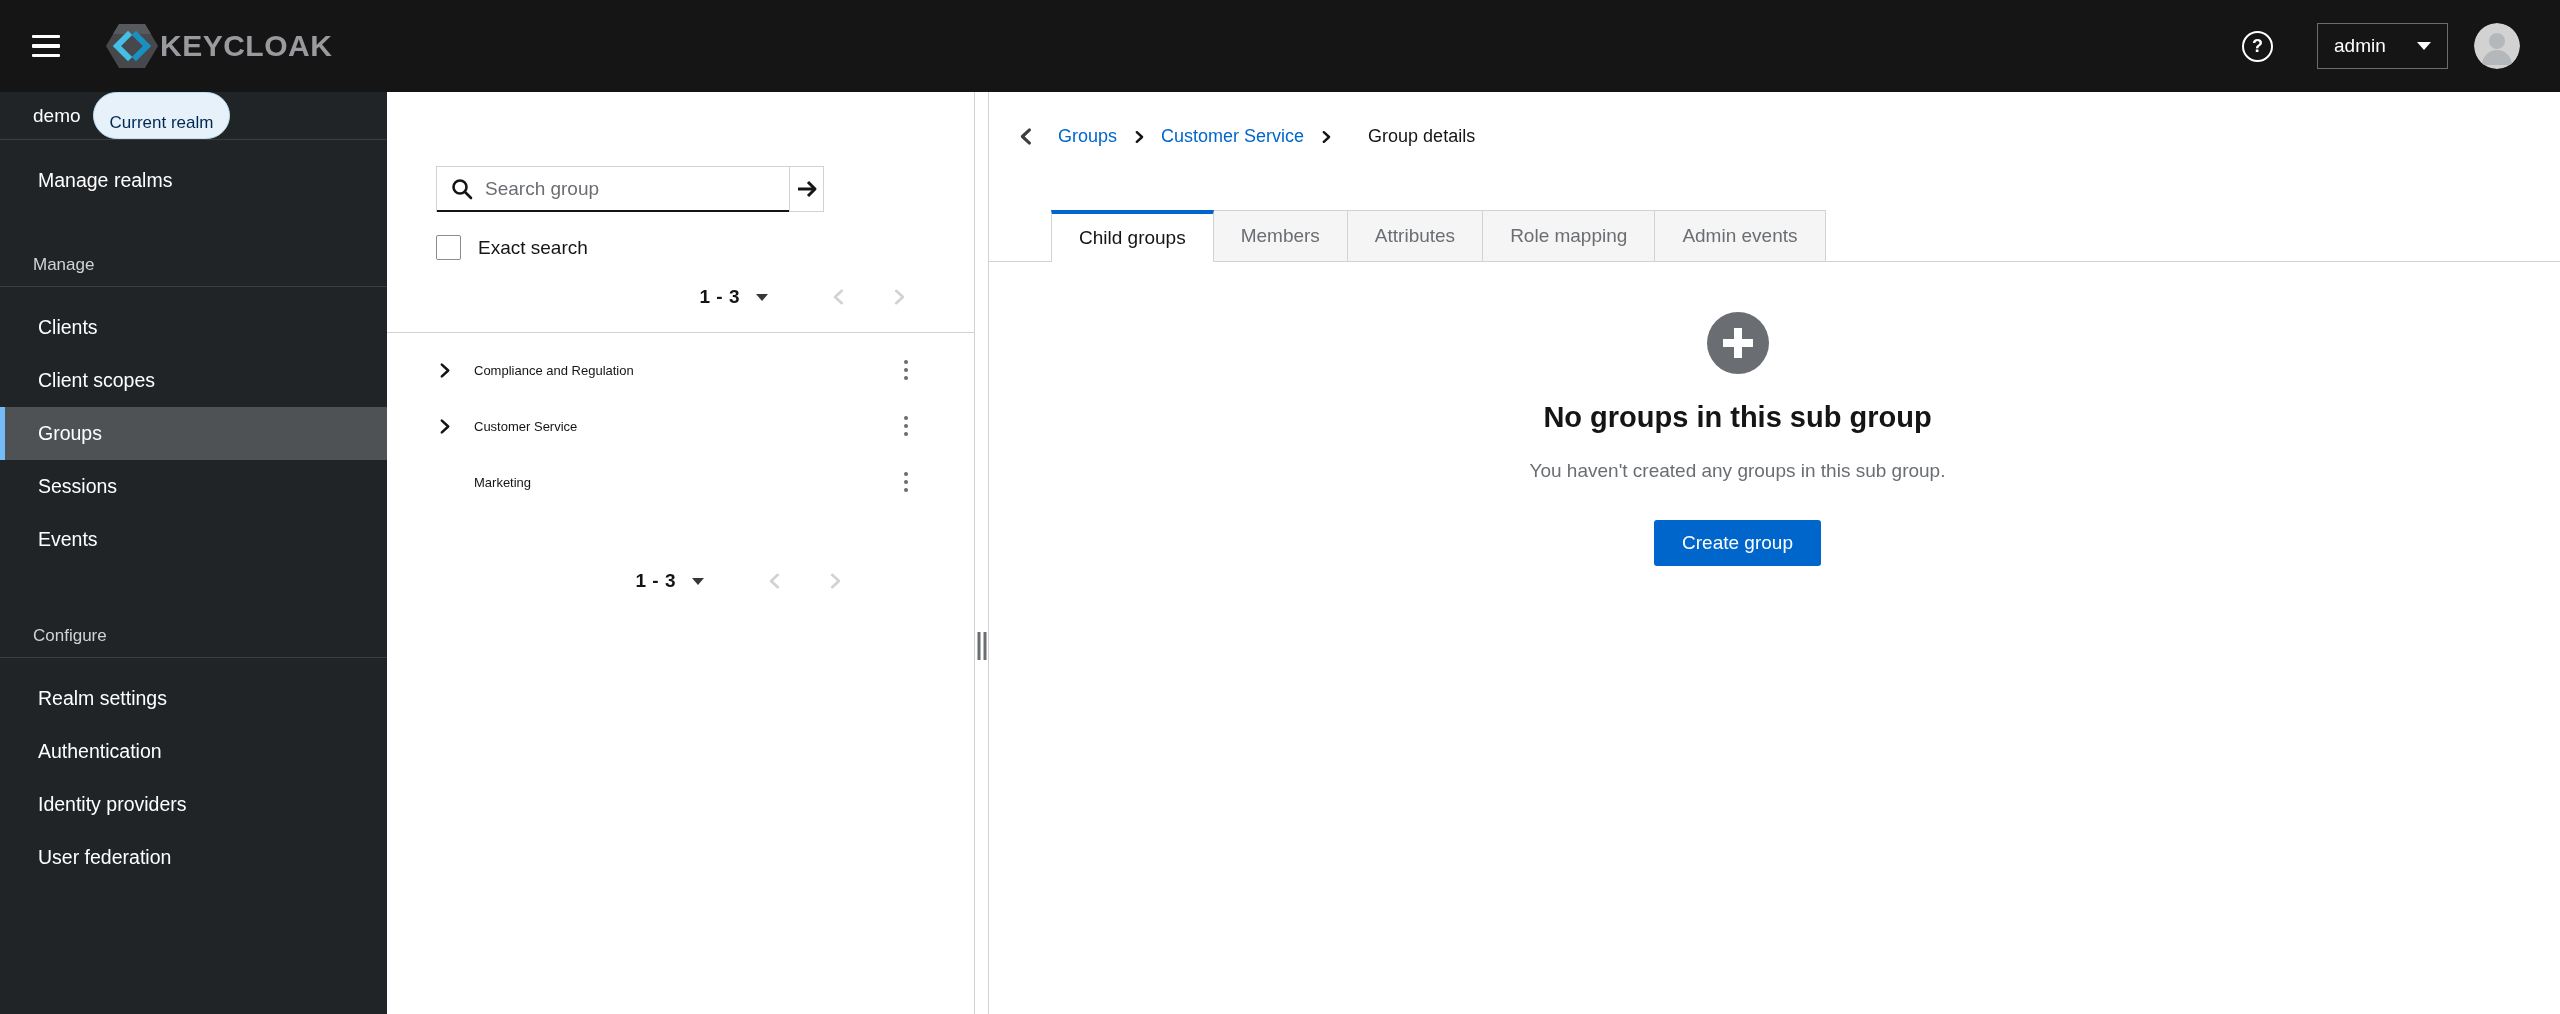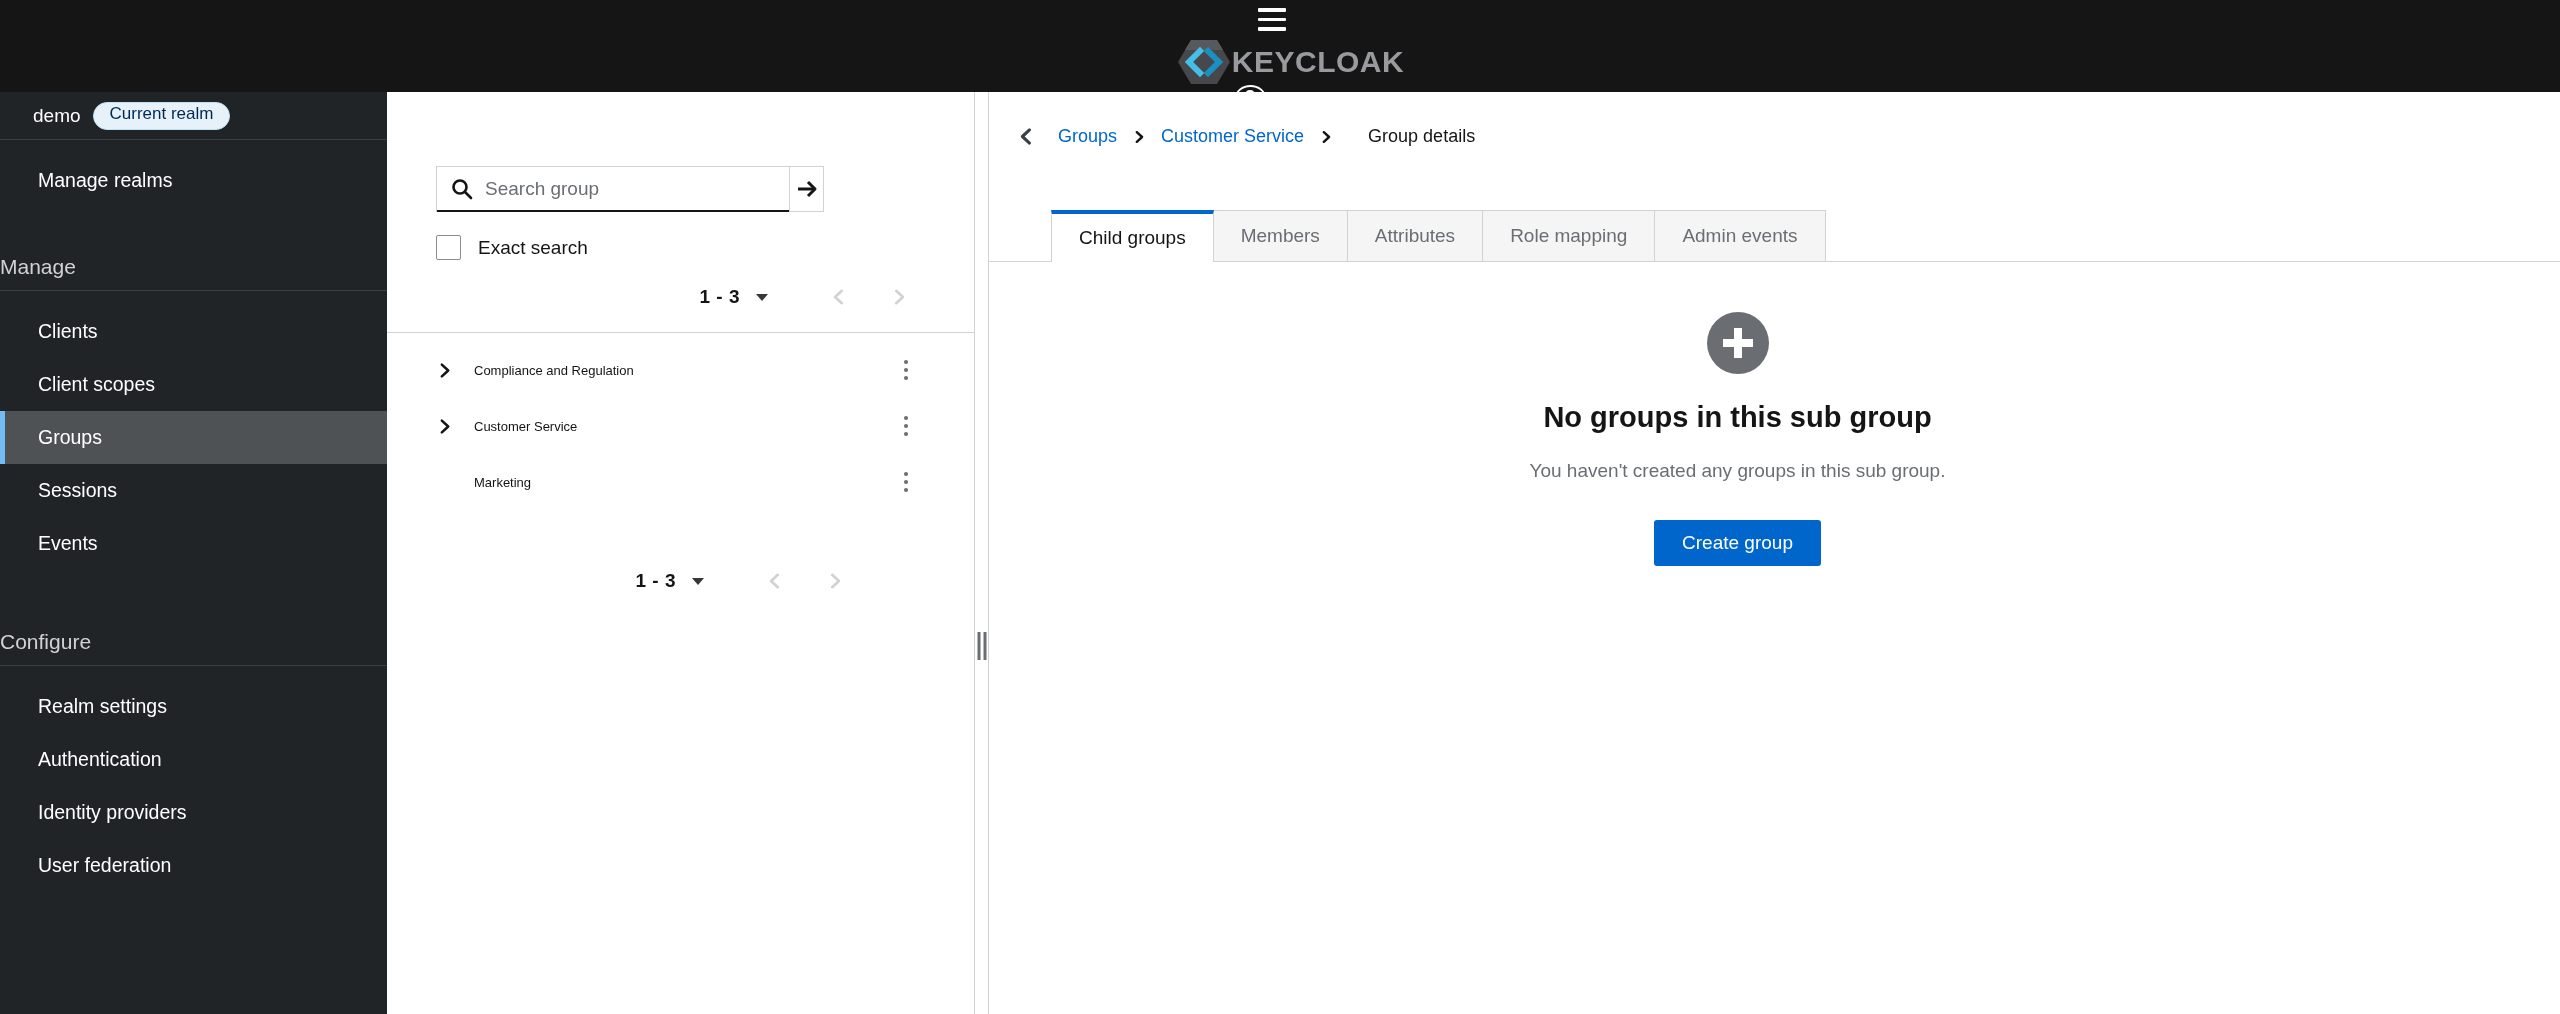--- a/index.html
+++ b/index.html
@@ -9,21 +9,20 @@
     background: #ffffff;
     color: #151515;
     -webkit-font-smoothing: antialiased;
   }
 
   
   .masthead {
     height: 92px; background: #151515;
     display: flex; align-items: center;
     padding: 0 40px 0 24px;
-    flex-direction: column;
   }
   .hamburger { width: 44px; height: 44px; display: flex; flex-direction: column;
     justify-content: center; gap: 6px; cursor: pointer; background: none; border: none; padding: 8px; }
   .hamburger span { display: block; width: 28px; height: 3.5px; background: #fff; border-radius: 1px; }
   .brand { display: flex; align-items: center; margin-left: 38px; cursor: pointer; }
   .brand-text { font-size: 30px; font-weight: bold; letter-spacing: 0.5px; color: #989a9e; margin-left: 2px; }
   .mast-spacer { flex: 1; }
   .help-btn { width: 31px; height: 31px; border-radius: 50%; border: 2.5px solid #fff;
     color: #fff; font-size: 18px; font-weight: bold; display: flex; align-items: center;
     justify-content: center; background: transparent; cursor: pointer; margin-right: 44px; }
@@ -36,26 +35,26 @@
 
   
   .page-body { display: flex; height: 922px; }
 
   
   .sidebar { width: 387px; background: #212427; color: #fff; flex: 0 0 387px; overflow: hidden; }
   .realm-row { height: 48px; display: flex; align-items: center; padding-left: 33px;
     border-bottom: 1px solid #3c3f42; cursor: pointer; }
   .realm-name { font-size: 19px; color: #fff; }
   .realm-badge { margin-left: 12px; background: #e7f1fa; color: #002952; border: 1px solid #bee1f4;
-    border-radius: 999px; font-size: 17px; padding: 1px 16px 5px; }
+    border-radius: 999px; font-size: 17px; padding: 20px 16px 5px; }
   .nav-top { padding-top: 14px; }
   .nav-item { height: 53px; display: flex; align-items: center; padding-left: 33px;
     font-size: 19.5px; color: #fff; cursor: pointer; border-left: 5px solid transparent; }
   .nav-item.current { background: #4f5255; border-left: 5px solid #73bcf7; }
-  .nav-section-title { font-size: 21px; color: #d2d2d2; }
+  .nav-section-title { font-size: 17px; color: #d2d2d2; padding-left: 33px; }
   .nav-divider { border-bottom: 1px solid #3c3f42; margin-top: 11px; }
   .sec-manage { margin-top: 48px; }
   .sec-configure { margin-top: 60px; }
   .nav-list { padding-top: 14px; list-style: none; }
 
   
   .tree-panel { width: 587px; flex: 0 0 587px; background: #fff; }
   .tree-header { padding-top: 74px; border-bottom: 1px solid #d2d2d2; padding-bottom: 12px; }
   .search-group { margin-left: 49px; width: 388px; height: 46px; display: flex;
     border: 1px solid #d2d2d2; border-bottom: none; }

